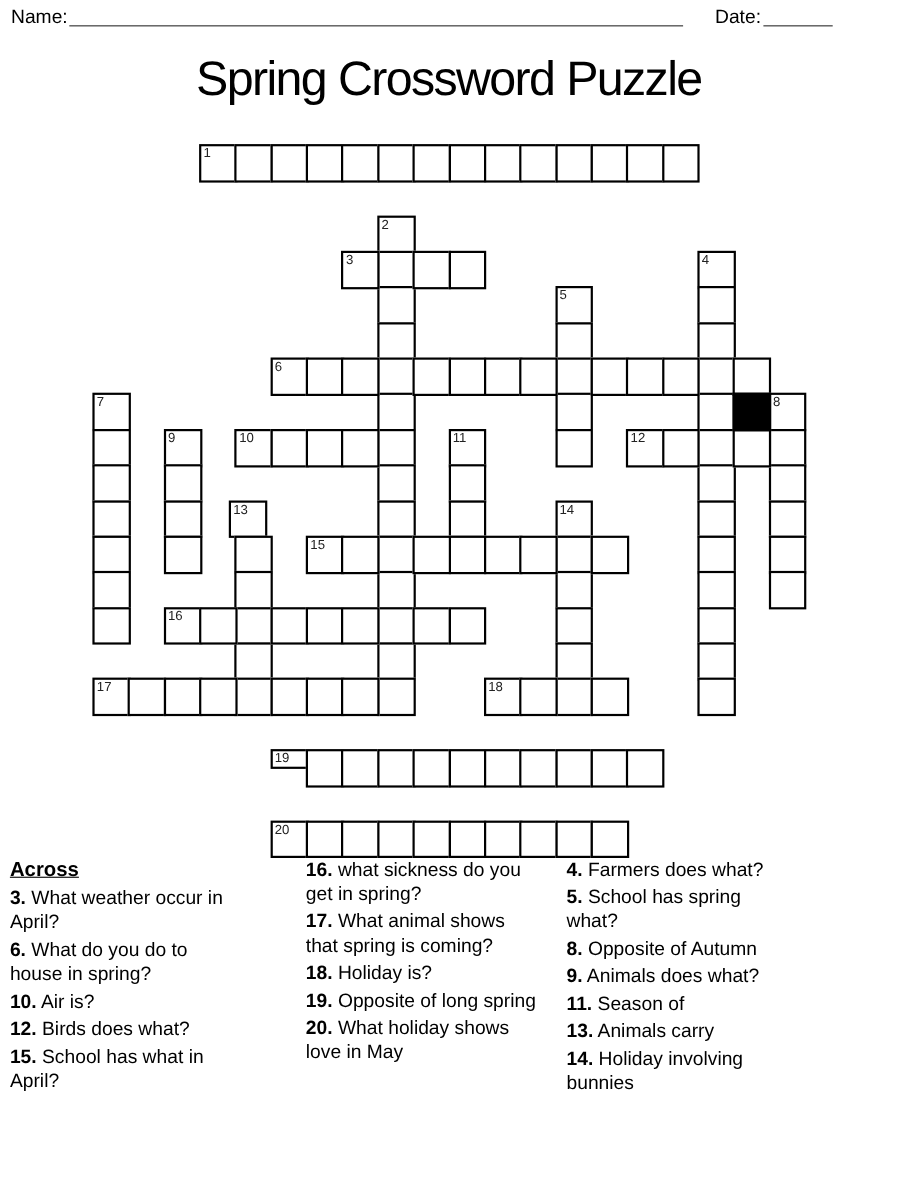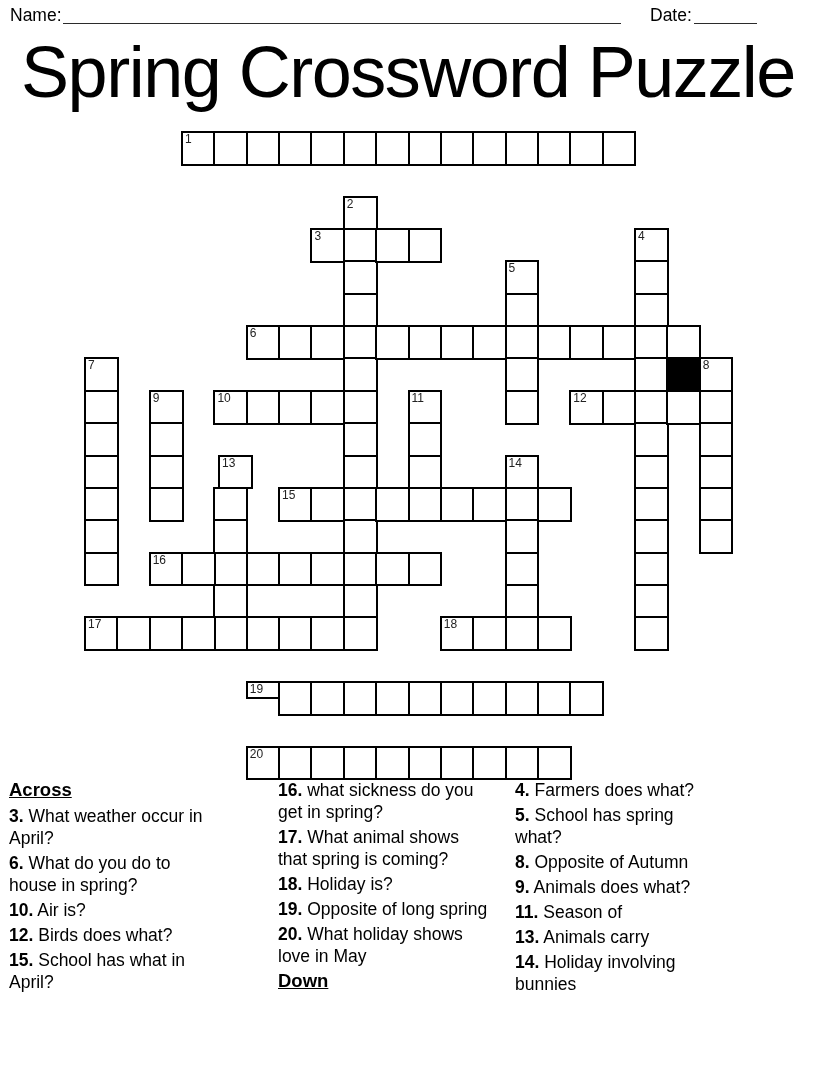--- a/index.html
+++ b/index.html
@@ -4,21 +4,21 @@
 <style>
   html,body{margin:0;padding:0;}
   body{
     width:816px;height:1083px;background:#ffffff;color:#000;
     font-family:"Liberation Sans",sans-serif;position:relative;overflow:hidden;
   }
   .hdr-label{position:absolute;font-size:17.5px;line-height:20px;}
   .hdr-line{position:absolute;height:0;border-bottom:1.6px solid #2b2b2b;}
   .title{
     position:absolute;left:0;right:0;top:40px;margin:0;text-align:center;
-    font-size:72px;font-weight:400;letter-spacing:-1.5px;line-height:64px;
+    font-size:44px;font-weight:400;letter-spacing:-1.5px;line-height:64px;
   }
   .grid{position:absolute;}
   .cell{
     position:absolute;box-sizing:border-box;background:#fff;
     border:2.5px solid #000;
   }
   .cell.black{background:#000;}
   .cell .num{
     position:absolute;top:0;left:2px;font-size:12px;line-height:13px;color:#222;
   }
@@ -148,21 +148,21 @@
       <span class="num">11</span>
     </div>
     <div class="cell" style="left: 323.5px; top: 291.15px; width: 34.85px; height: 34.85px; border-color: rgb(0, 0, 0);"></div>
     <div class="cell" style="left: 323.5px; top: 323.5px; width: 34.85px; height: 34.85px; border-color: rgb(0, 0, 0);"></div>
     <div class="cell" style="left: 323.5px; top: 355.85px; width: 34.85px; height: 34.85px; border-color: rgb(0, 0, 0);"></div>
     <div class="cell" style="left: 485.25px; top: 258.8px; width: 34.85px; height: 34.85px; border-color: rgb(0, 0, 0);">
       <span class="num">12</span>
     </div>
     <div class="cell" style="left: 517.6px; top: 258.8px; width: 34.85px; height: 34.85px; border-color: rgb(0, 0, 0);"></div>
     <div class="cell" style="left: 582.3px; top: 258.8px; width: 34.85px; height: 34.85px; border-color: rgb(0, 0, 0);"></div>
-    <div class="cell" style="left: 134px; top: 323.5px; width: 34.85px; height: 34.85px; border-color: rgb(0, 0, 0);">
+    <div class="cell" style="left: 124px; top: 323.5px; width: 34.85px; height: 34.85px; border-color: rgb(0, 0, 0);">
       <span class="num">13</span>
     </div>
     <div class="cell" style="left: 129.4px; top: 355.85px; width: 34.85px; height: 34.85px; border-color: rgb(0, 0, 0);"></div>
     <div class="cell" style="left: 129.4px; top: 388.2px; width: 34.85px; height: 34.85px; border-color: rgb(0, 0, 0);"></div>
     <div class="cell" style="left: 129.4px; top: 420.55px; width: 34.85px; height: 34.85px; border-color: rgb(0, 0, 0);"></div>
     <div class="cell" style="left: 129.4px; top: 452.9px; width: 34.85px; height: 34.85px; border-color: rgb(0, 0, 0);"></div>
     <div class="cell" style="left: 129.4px; top: 485.25px; width: 34.85px; height: 34.85px; border-color: rgb(0, 0, 0);"></div>
     <div class="cell" style="left: 420.55px; top: 323.5px; width: 34.85px; height: 34.85px; border-color: rgb(0, 0, 0);">
       <span class="num">14</span>
     </div>
@@ -244,21 +244,20 @@
     </div>
     <div class="clue-col" style="left: 278px; width: 262px;">
       <p class="clue"><b>16.</b> <span class="t">what sickness do you
 get in spring?</span></p>
       <p class="clue"><b>17.</b> <span class="t">What animal shows
 that spring is coming?</span></p>
       <p class="clue"><b>18.</b> <span class="t">Holiday is?</span></p>
       <p class="clue"><b>19.</b> <span class="t">Opposite of long spring</span></p>
       <p class="clue"><b>20.</b> <span class="t">What holiday shows
 love in May</span></p>
-      <h3>Down</h3>
     </div>
     <div class="clue-col" style="left: 515px; width: 262px;">
       <p class="clue"><b>4.</b> <span class="t">Farmers does what?</span></p>
       <p class="clue"><b>5.</b> <span class="t">School has spring
 what?</span></p>
       <p class="clue"><b>8.</b> <span class="t">Opposite of Autumn</span></p>
       <p class="clue"><b>9.</b> <span class="t">Animals does what?</span></p>
       <p class="clue"><b>11.</b> <span class="t">Season of</span></p>
       <p class="clue"><b>13.</b> <span class="t">Animals carry</span></p>
       <p class="clue"><b>14.</b> <span class="t">Holiday involving

